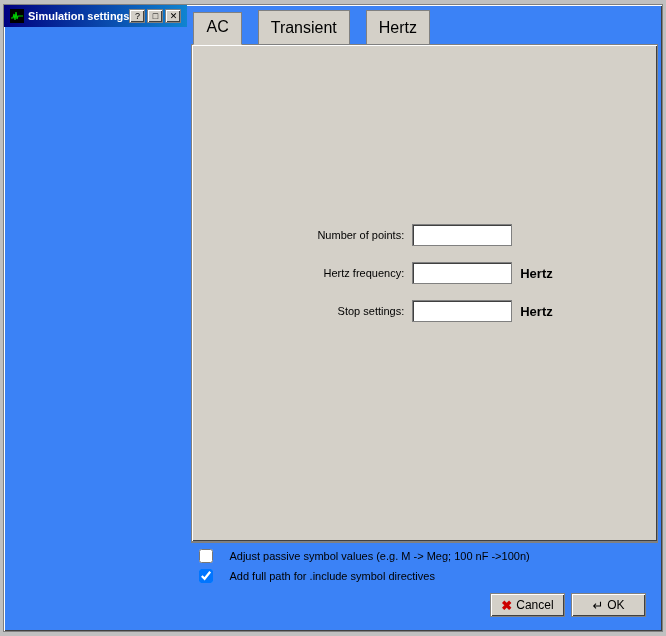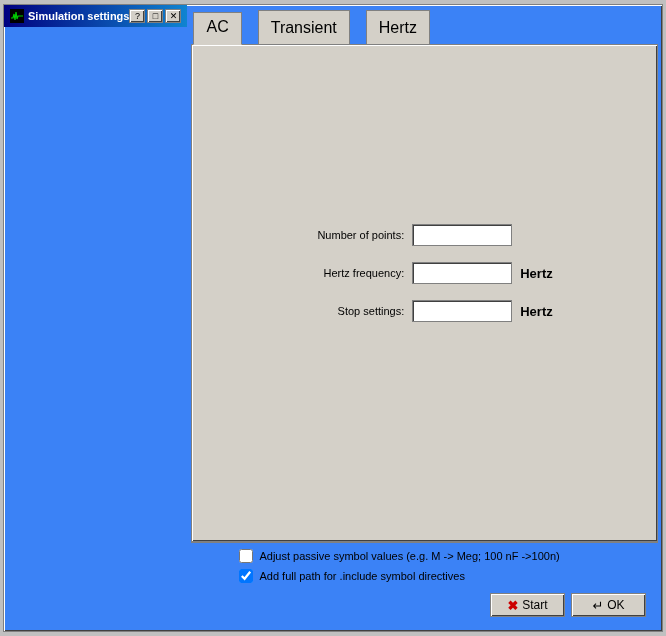--- a/index.html
+++ b/index.html
@@ -177,22 +177,21 @@
       display: flex;
       flex-direction: column;
       gap: 6px;
       border-top: 1px solid #808080;
       flex-shrink: 0;
     }
 
     .checkbox-row {
       display: flex;
       align-items: center;
-      gap: 6px;
-      margin-left: 40px;
+      gap: 16px;
     }
 
     .checkbox-row input[type="checkbox"] {
       width: 14px;
       height: 14px;
       cursor: pointer;
       flex-shrink: 0;
     }
 
     .checkbox-label {
@@ -289,21 +288,21 @@
         <input type="checkbox" id="adjust-passive" style="">
         <label class="checkbox-label" for="adjust-passive">Adjust passive symbol values (e.g. M -&gt; Meg; 100 nF -&gt;100n)</label>
       </div>
       <div class="checkbox-row">
         <input type="checkbox" id="add-full-path" checked="" style="">
         <label class="checkbox-label" for="add-full-path">Add full path for .include symbol directives</label>
       </div>
       <div class="button-row">
         <button class="dialog-btn">
           <span class="cancel-icon">✖</span>
-          <span>Start</span>
+          <span>Cancel</span>
         </button>
         <button class="dialog-btn">
           <span class="ok-icon">↵</span>
           <span>OK</span>
         </button>
       </div>
     </div>
   </div>
 </div>
 

